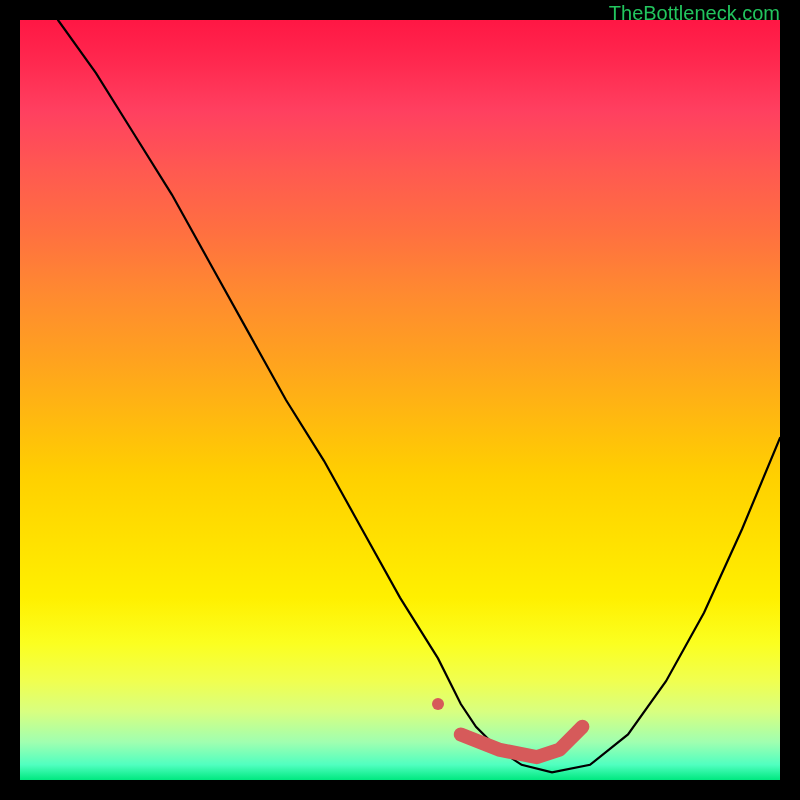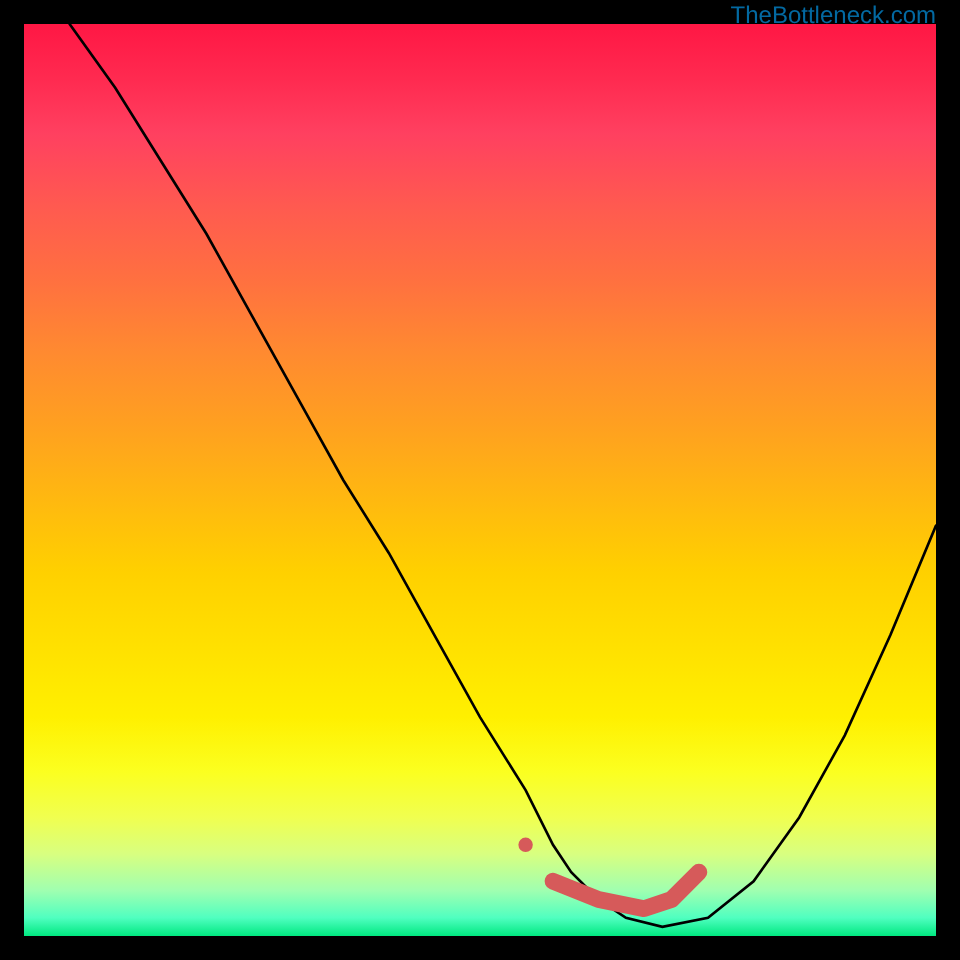--- a/index.html
+++ b/index.html
@@ -39,21 +39,21 @@
     #d8ff80 91%,
     #a0ffb0 95%,
     #50ffc0 98%,
     #00e880 100%
   );
 }
 .watermark {
   position: absolute;
   top: 2px;
   right: 20px;
-  color: #0369a1;
+  color: #22c55e;
   font-size: 20px;
   font-weight: 500;
   z-index: 10;
 }
 svg.curves {
   position: absolute;
   left: 20px;
   top: 20px;
   width: 760px;
   height: 760px;

